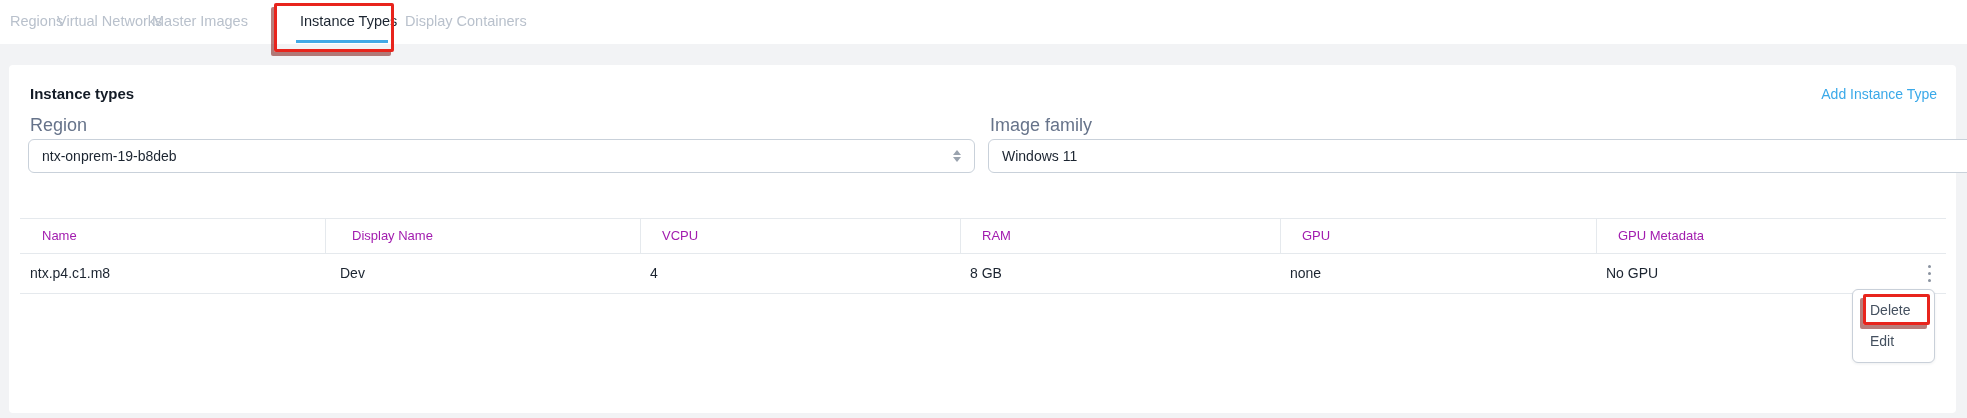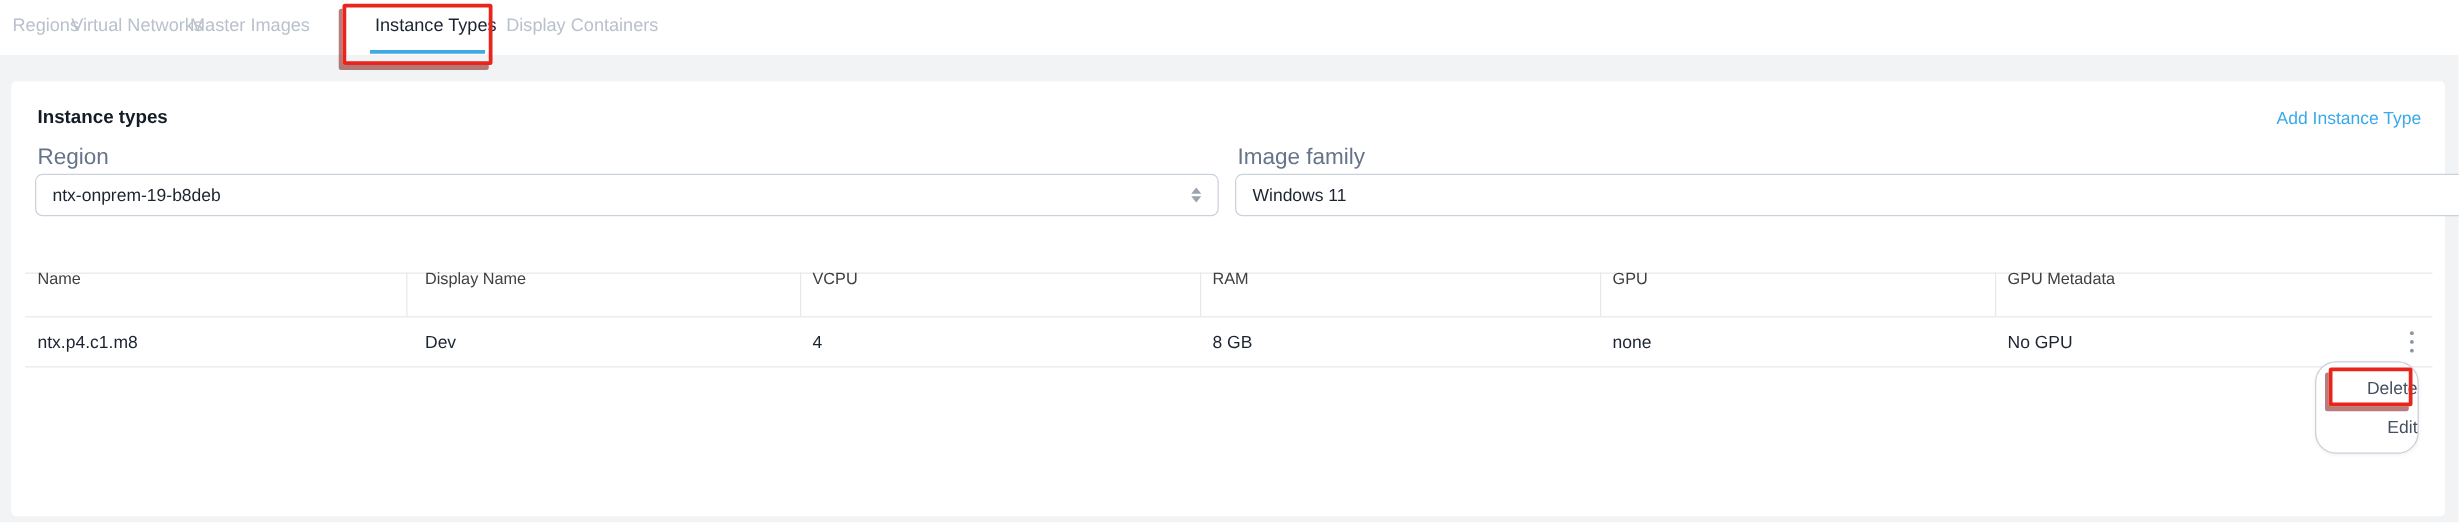--- a/index.html
+++ b/index.html
@@ -50,39 +50,39 @@
     border-bottom:5px solid #9aa3ae;
   }
   .caret .down {
     width:0; height:0; border-left:4px solid transparent; border-right:4px solid transparent;
     border-top:5px solid #9aa3ae;
   }
   
   .hline { position:absolute; left:11px; width:1926px; height:1px; background:#e5e9ed; }
   .vsep  { position:absolute; top:153px; width:1px; height:35px; background:#e5e9ed; }
   .th {
-    position:absolute; top:140px; height:35px; line-height:35px;
-    font-size:13px; color:#404040; white-space:nowrap;
+    position:absolute; top:153px; height:35px; line-height:35px;
+    font-size:13px; color:#a21caf; white-space:nowrap;margin-left:12px;
   }
   .td {
     position:absolute; top:188px; height:40px; line-height:40px;
     font-size:14px; color:#1b2430; white-space:nowrap;
   }
   .kebab {
     position:absolute; left:1910px; top:194px; width:20px; height:28px;
     display:flex; flex-direction:column; align-items:center; justify-content:center; gap:4px;
     cursor:pointer;
   }
   .kebab i { width:3px; height:3px; border-radius:50%; background:#8a93a0; }
   
   .menu {
     position:absolute; left:1852px; top:289px; width:83px; height:74px;
-    background:#ffffff; border:1px solid #c9d0d9; border-radius:17px;
+    background:#ffffff; border:1px solid #c9d0d9; border-radius:6px;
     box-shadow:0 1px 3px rgba(40,50,60,0.08);
-    padding-top:5px; z-index:20;text-align:right;
+    padding-top:5px; z-index:20;
   }
   .menu-item {
     height:31px; line-height:31px; padding-left:17px;
     font-size:14px; color:#44505f; cursor:pointer;
   }
   
   .annotation {
     position:absolute; border:3px solid #e8241c; border-radius:2px;
     box-shadow:-3px 4px 0 rgba(125,19,12,0.55); z-index:50; pointer-events:none;
   }

